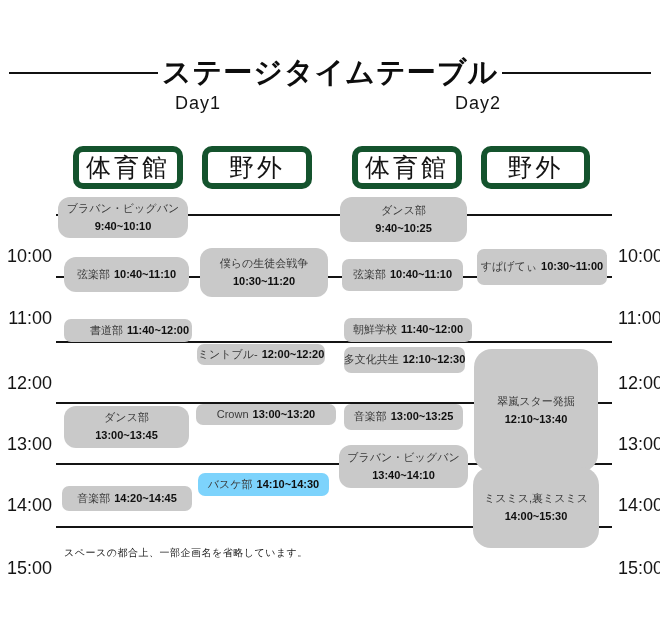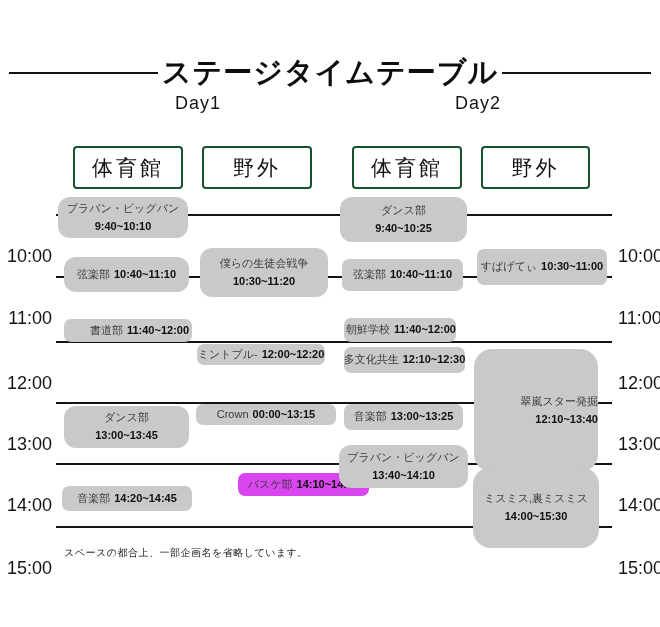--- a/index.html
+++ b/index.html
@@ -10,22 +10,22 @@
   
   .title-row { position:absolute; top:53px; left:0; right:0; display:flex; align-items:center; padding:0 9px;justify-content:space-between; }
   .title-row .rule { flex:1; height:2px; background:#111111; }
   .page-title { font-size:29px; font-weight:bold; color:#0d0d0d; margin:0 4px; letter-spacing:1px; white-space:nowrap; }
 
   .day-label { position:absolute; top:93px; width:110px; text-align:center; font-size:18px; font-weight:500; color:#141414; letter-spacing:1px; }
   .day1 { left:143px; }
   .day2 { left:423px; }
 
   
-  .venue { position:absolute; border:2px solid #14532d; border-radius:4px; background:#ffffff;
-           display:flex; align-items:center; justify-content:center; font-size:21px; color:#141414; letter-spacing:3px; }
+  .venue { position:absolute; border:6px solid #14532d; border-radius:10px; background:#ffffff;
+           display:flex; align-items:center; justify-content:center; font-size:25px; color:#141414; letter-spacing:3px; }
 
   
   .time-line { position:absolute; left:56px; width:556px; height:2px; background:#141414; z-index:1; }
   .time-label { position:absolute; font-size:18px; color:#141414; z-index:1;margin-top:40px; }
   .time-left { left:6px; width:46px; text-align:right; }
   .time-right { left:618px; width:46px; text-align:left; }
 
   
   .event { position:absolute; border-radius:7px; z-index:2;
            display:flex; align-items:center; justify-content:center; flex-wrap:nowrap;
@@ -102,55 +102,55 @@
       <div class="event two-line r-mid" style="left: 200px; top: 248px; width: 128px; height: 49px; background: rgb(201, 201, 201);">
         <span class="n">僕らの生徒会戦争</span>
         <span class="t">10:30~11:20</span>
       </div>
       <div class="event" style="left: 197px; top: 344px; width: 128px; height: 21px; background: rgb(201, 201, 201);">
         <span class="n">ミントブル-</span>
         <span class="t">12:00~12:20</span>
       </div>
       <div class="event" style="left: 196px; top: 404px; width: 140px; height: 21px; background: rgb(201, 201, 201);">
         <span class="n">Crown</span>
-        <span class="t">00:00~13:15</span>
+        <span class="t">13:00~13:20</span>
       </div>
-      <div class="event" style="left: 198px; top: 473px; width: 131px; height: 23px; background: #d946ef; margin-left: 40px;">
+      <div class="event" style="left: 198px; top: 473px; width: 131px; height: 23px; background: #7dd3fc;">
         <span class="n">バスケ部</span>
         <span class="t">14:10~14:30</span>
       </div>
       <div class="event two-line r-mid" style="left: 340px; top: 197px; width: 127px; height: 45px; background: rgb(201, 201, 201);">
         <span class="n">ダンス部</span>
         <span class="t">9:40~10:25</span>
       </div>
       <div class="event" style="left: 342px; top: 259px; width: 121px; height: 32px; background: rgb(201, 201, 201);">
         <span class="n">弦楽部</span>
         <span class="t">10:40~11:10</span>
       </div>
-      <div class="event" style="left: 344px; top: 318px; width: 112px; height: 24px; background: rgb(201, 201, 201); justify-content: flex-end;">
+      <div class="event" style="left: 344px; top: 318px; width: 128px; height: 24px; background: rgb(201, 201, 201);">
         <span class="n">朝鮮学校</span>
         <span class="t">11:40~12:00</span>
       </div>
       <div class="event" style="left: 344px; top: 347px; width: 121px; height: 26px; background: rgb(201, 201, 201);">
         <span class="n">多文化共生</span>
         <span class="t">12:10~12:30</span>
       </div>
       <div class="event" style="left: 344px; top: 404px; width: 119px; height: 26px; background: rgb(201, 201, 201);">
         <span class="n">音楽部</span>
         <span class="t">13:00~13:25</span>
       </div>
       <div class="event two-line r-mid" style="left: 339px; top: 445px; width: 129px; height: 43px; background: rgb(201, 201, 201);">
         <span class="n">ブラバン・ビッグバン</span>
         <span class="t">13:40~14:10</span>
       </div>
       <div class="event" style="left: 477px; top: 249px; width: 130px; height: 36px; background: rgb(201, 201, 201);">
         <span class="n">すぱげてぃ</span>
         <span class="t">10:30~11:00</span>
       </div>
-      <div class="event two-line r-big" style="left: 474px; top: 349px; width: 124px; height: 123px; background: rgb(201, 201, 201); align-items: flex-end;">
+      <div class="event two-line r-big" style="left: 474px; top: 349px; width: 124px; height: 123px; background: rgb(201, 201, 201);">
         <span class="n">翠嵐スター発掘</span>
         <span class="t">12:10~13:40</span>
       </div>
       <div class="event two-line r-big" style="left: 473px; top: 467px; width: 126px; height: 81px; background: rgb(201, 201, 201);">
         <span class="n">ミスミス,裏ミスミス</span>
         <span class="t">14:00~15:30</span>
       </div>
     </div>
 
   <div class="footer">スペースの都合上、一部企画名を省略しています。</div>

